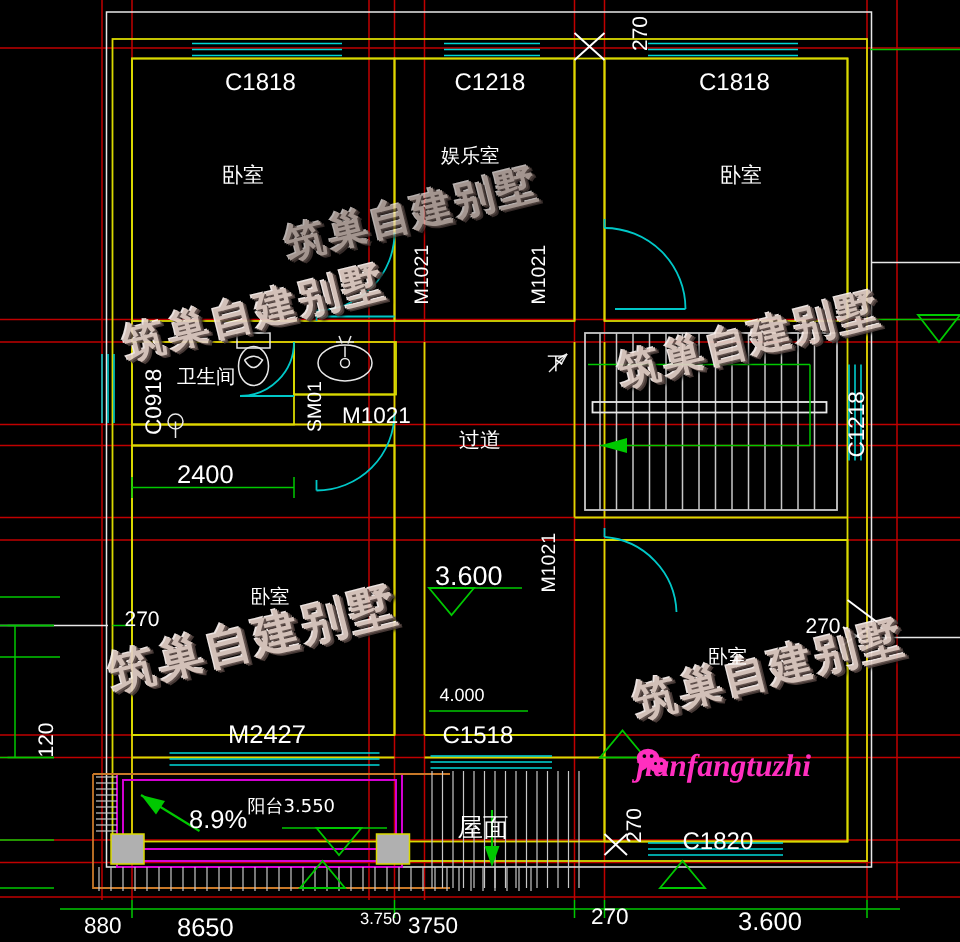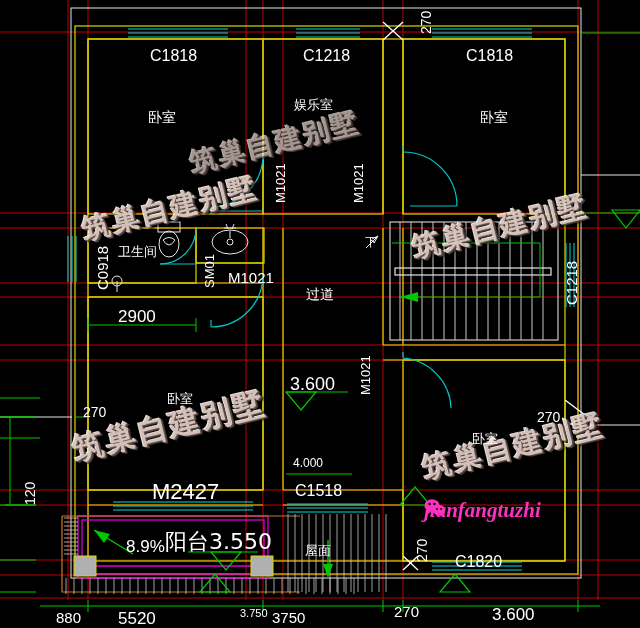--- a/index.html
+++ b/index.html
@@ -361,52 +361,52 @@
   <div class="wm" style="left:418px;top:450px;font-size:29px;">筑巢自建别墅</div>
   <div class="wm" style="left:186px;top:146px;font-size:27px;opacity:.72;">筑巢自建别墅</div>
 
   <div class="tx cn" style="left:148px;top:110px;font-size:14px;">卧室</div>
   <div class="tx cn" style="left:294px;top:98px;font-size:13px;">娱乐室</div>
   <div class="tx cn" style="left:480px;top:110px;font-size:14px;">卧室</div>
   <div class="tx cn" style="left:118px;top:245px;font-size:13px;text-align:center;">卫生间</div>
   <div class="tx cn" style="left:306px;top:287px;font-size:14px;">过道</div>
   <div class="tx cn" style="left:167px;top:392px;font-size:13px;">卧室</div>
   <div class="tx cn" style="left:472px;top:432px;font-size:13px;">卧室</div>
-  <div class="tx cn" style="left:305px;top:544px;font-size:13px;">屋面</div>
+  <div class="tx cn" style="left:305px;top:544px;font-size:17px;">屋面</div>
 
   <div class="tx" style="left:150px;top:48px;font-size:16px;">C1818</div>
   <div class="tx" style="left:303px;top:48px;font-size:16px;">C1218</div>
   <div class="tx" style="left:466px;top:48px;font-size:16px;">C1818</div>
   <div class="tx v" style="left:95px;top:290px;font-size:15px;">C0918</div>
   <div class="tx v" style="left:564px;top:305px;font-size:15px;">C1218</div>
   <div class="tx" style="left:295px;top:483px;font-size:16px;">C1518</div>
   <div class="tx" style="left:455px;top:554px;font-size:16px;">C1820</div>
 
   <div class="tx v" style="left:274px;top:203px;font-size:13px;">M1021</div>
   <div class="tx v" style="left:352px;top:203px;font-size:13px;">M1021</div>
   <div class="tx" style="left:228px;top:270px;font-size:15px;">M1021</div>
   <div class="tx v" style="left:359px;top:395px;font-size:13px;">M1021</div>
   <div class="tx v" style="left:203px;top:288px;font-size:13px;">SM01</div>
-  <div class="tx" style="left:152px;top:481px;font-size:22px;">M2427</div>
-
-  <div class="tx" style="left:118px;top:308px;font-size:17px;">2900</div>
+  <div class="tx" style="left:152px;top:481px;font-size:17px;">M2427</div>
+
+  <div class="tx" style="left:118px;top:308px;font-size:17px;">2400</div>
   <div class="tx v" style="left:419px;top:34px;font-size:14px;">270</div>
   <div class="tx" style="left:83px;top:405px;font-size:14px;">270</div>
   <div class="tx v" style="left:23px;top:505px;font-size:14px;">120</div>
   <div class="tx" style="left:537px;top:410px;font-size:14px;">270</div>
   <div class="tx v" style="left:415px;top:562px;font-size:14px;">270</div>
   <div class="tx" style="left:394px;top:604px;font-size:15px;">270</div>
   <div class="tx" style="left:492px;top:606px;font-size:17px;">3.600</div>
-  <div class="tx" style="left:118px;top:610px;font-size:17px;">5520</div>
+  <div class="tx" style="left:118px;top:610px;font-size:17px;">8650</div>
   <div class="tx" style="left:272px;top:610px;font-size:15px;">3750</div>
   <div class="tx" style="left:56px;top:610px;font-size:15px;">880</div>
 
   <div class="tx" style="left:290px;top:375px;font-size:18px;">3.600</div>
   <div class="tx" style="left:293px;top:457px;font-size:12px;">4.000</div>
-  <div class="tx cn" style="left:165px;top:531px;font-size:22px;">阳台3.550</div>
+  <div class="tx cn" style="left:165px;top:531px;font-size:12px;">阳台3.550</div>
   <div class="tx" style="left:240px;top:608px;font-size:11px;">3.750</div>
 
   <div class="tx" style="left:126px;top:538px;font-size:17px;">8.9%</div>
   <div class="tx cn" style="left:365px;top:236px;font-size:12px;">下</div>
 
   <div style="position:absolute;left:424px;top:498px;display:flex;align-items:center;gap:6px;">
     <svg width="22" height="20" viewBox="0 0 22 20">
       <ellipse cx="8" cy="7.5" rx="7.5" ry="6.3" fill="#ff2fbf"></ellipse>
       <polygon points="4,12 3,16.5 7.5,13.8" fill="#ff2fbf"></polygon>
       <circle cx="5.6" cy="6" r="1.25" fill="#000"></circle>

